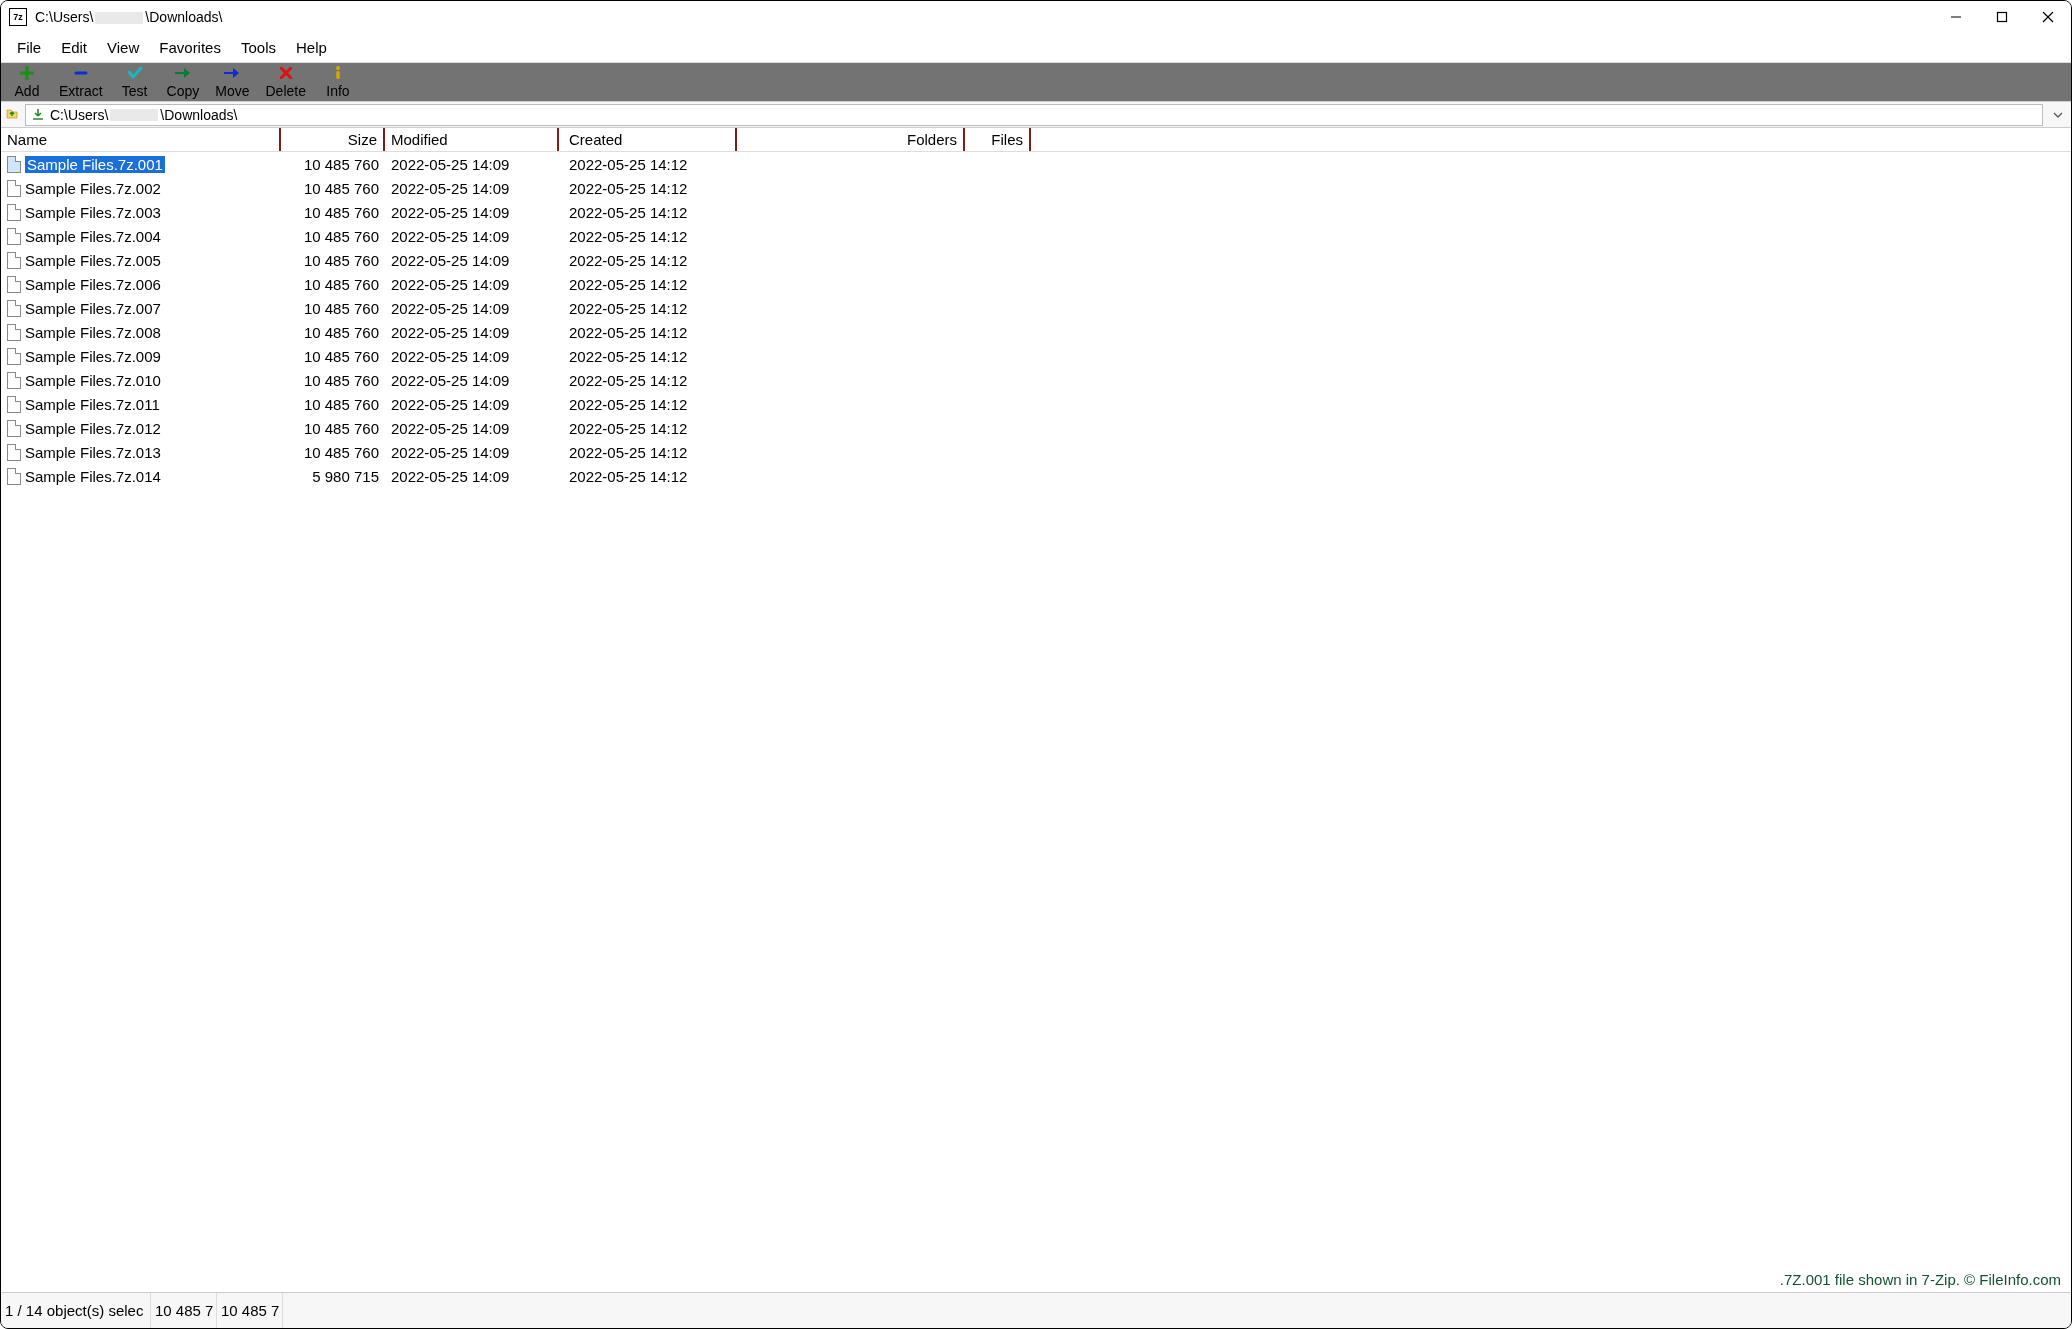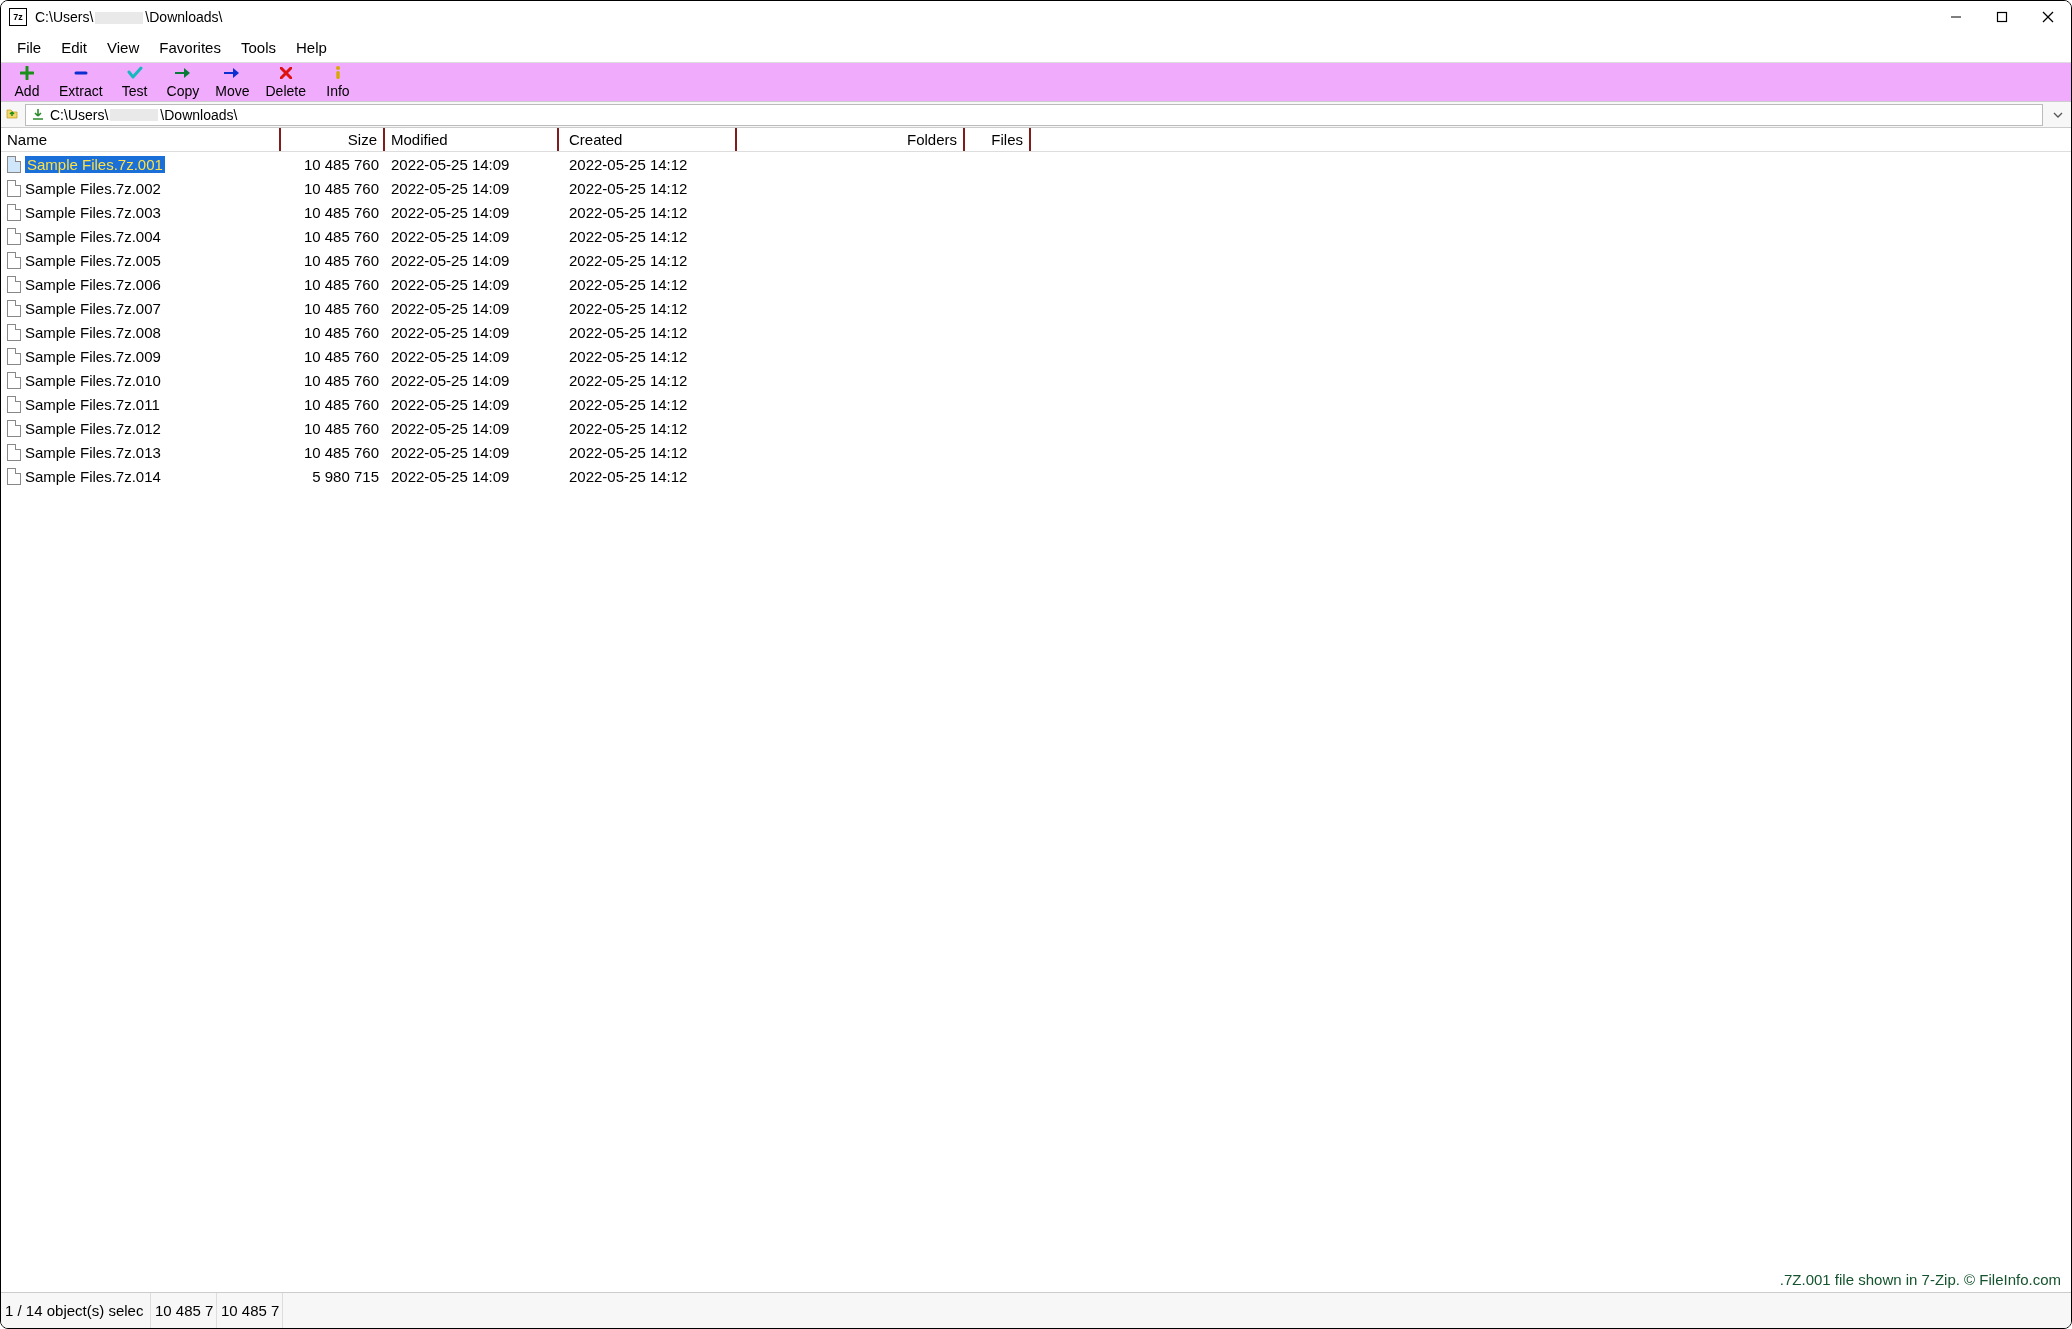--- a/index.html
+++ b/index.html
@@ -58,21 +58,21 @@
     font-size: 15px;
   }
   .menubar .menu-item {
     padding: 2px 10px;
     cursor: default;
   }
 
   
   .toolbar {
     display: flex;
-    background: #f0abfc;
+    background: #737373;
     border-top: 1px solid #ddd;
     border-bottom: 1px solid #ccc;
     padding: 2px 18px 2px 6px;
     gap: 8px;
   }
   .tool-btn {
     display: flex;
     flex-direction: column;
     align-items: center;
     justify-content: flex-start;
@@ -185,21 +185,21 @@
     width: 5px; height: 5px;
     background: #fff;
     border-left: 1px solid #888;
     border-bottom: 1px solid #888;
   }
   .row.selected .file-ic {
     background: #cfe6fb;
   }
   .row.selected .name-text {
     background: #1a6fd8;
-    color: #fde047;
+    color: #ffffff;
     padding: 0 2px;
   }
 
   .watermark {
     position: absolute;
     right: 10px;
     bottom: 4px;
     color: #14532d;
     font-size: 15px;
   }

